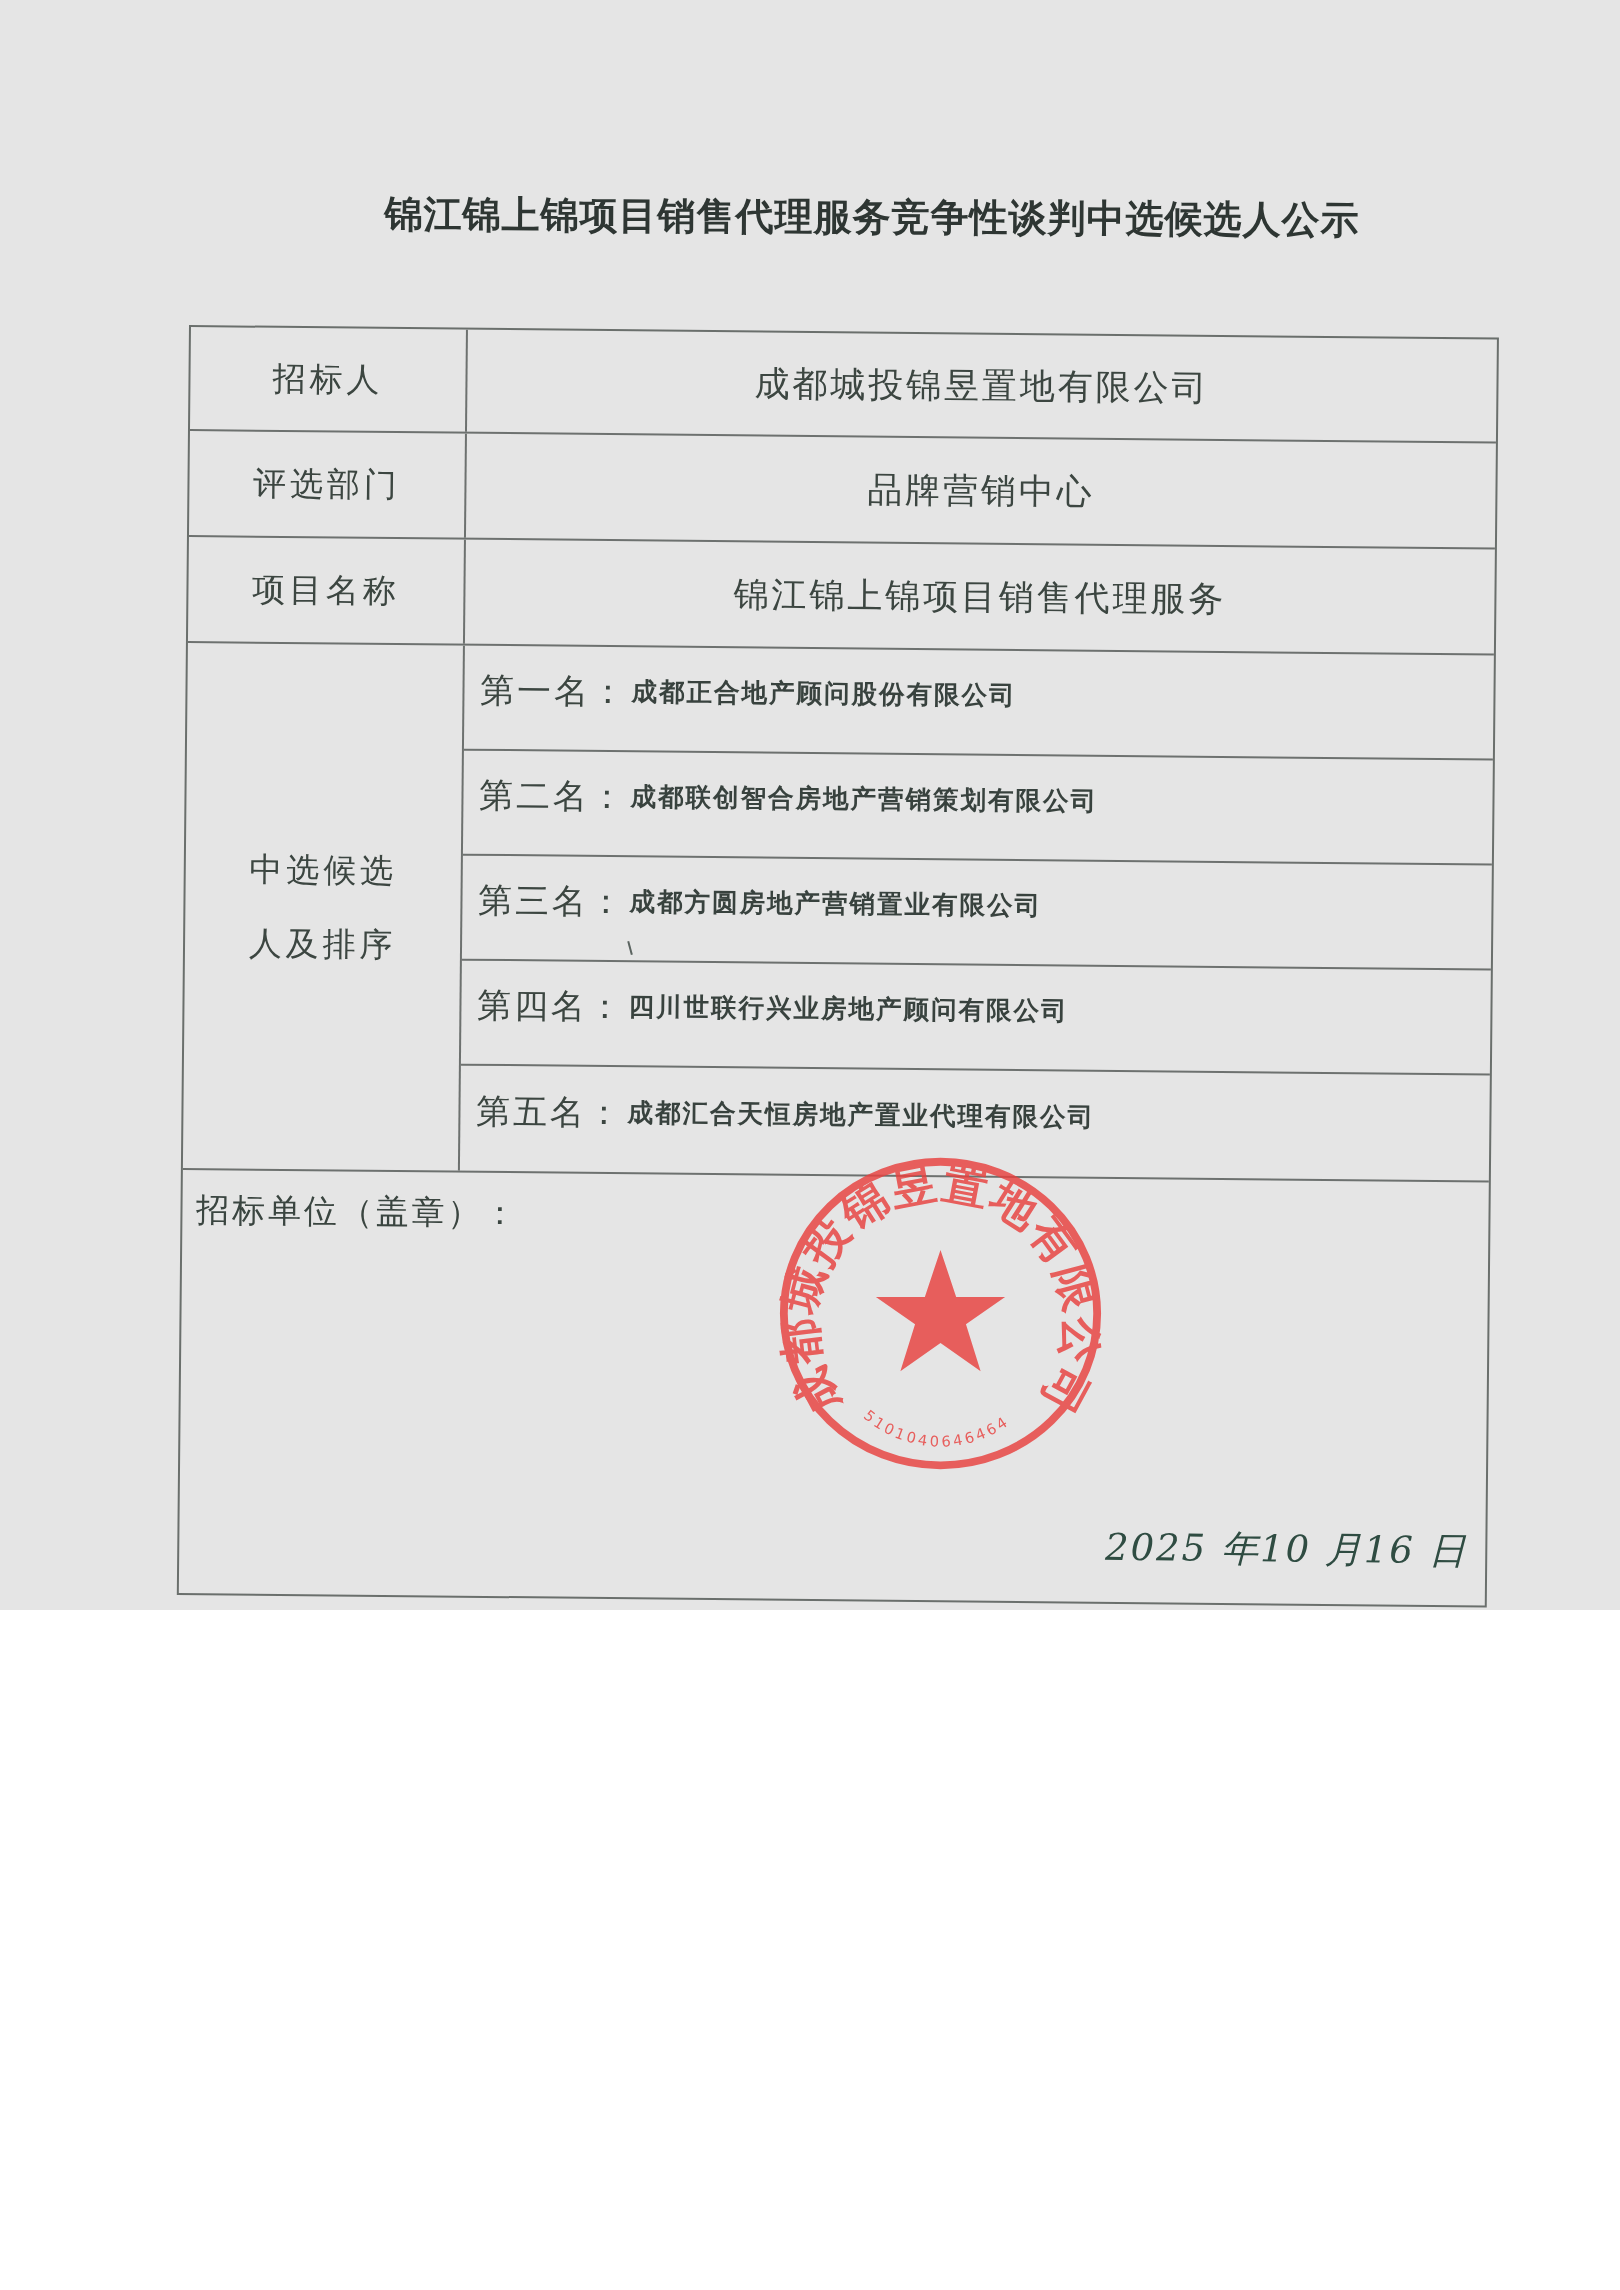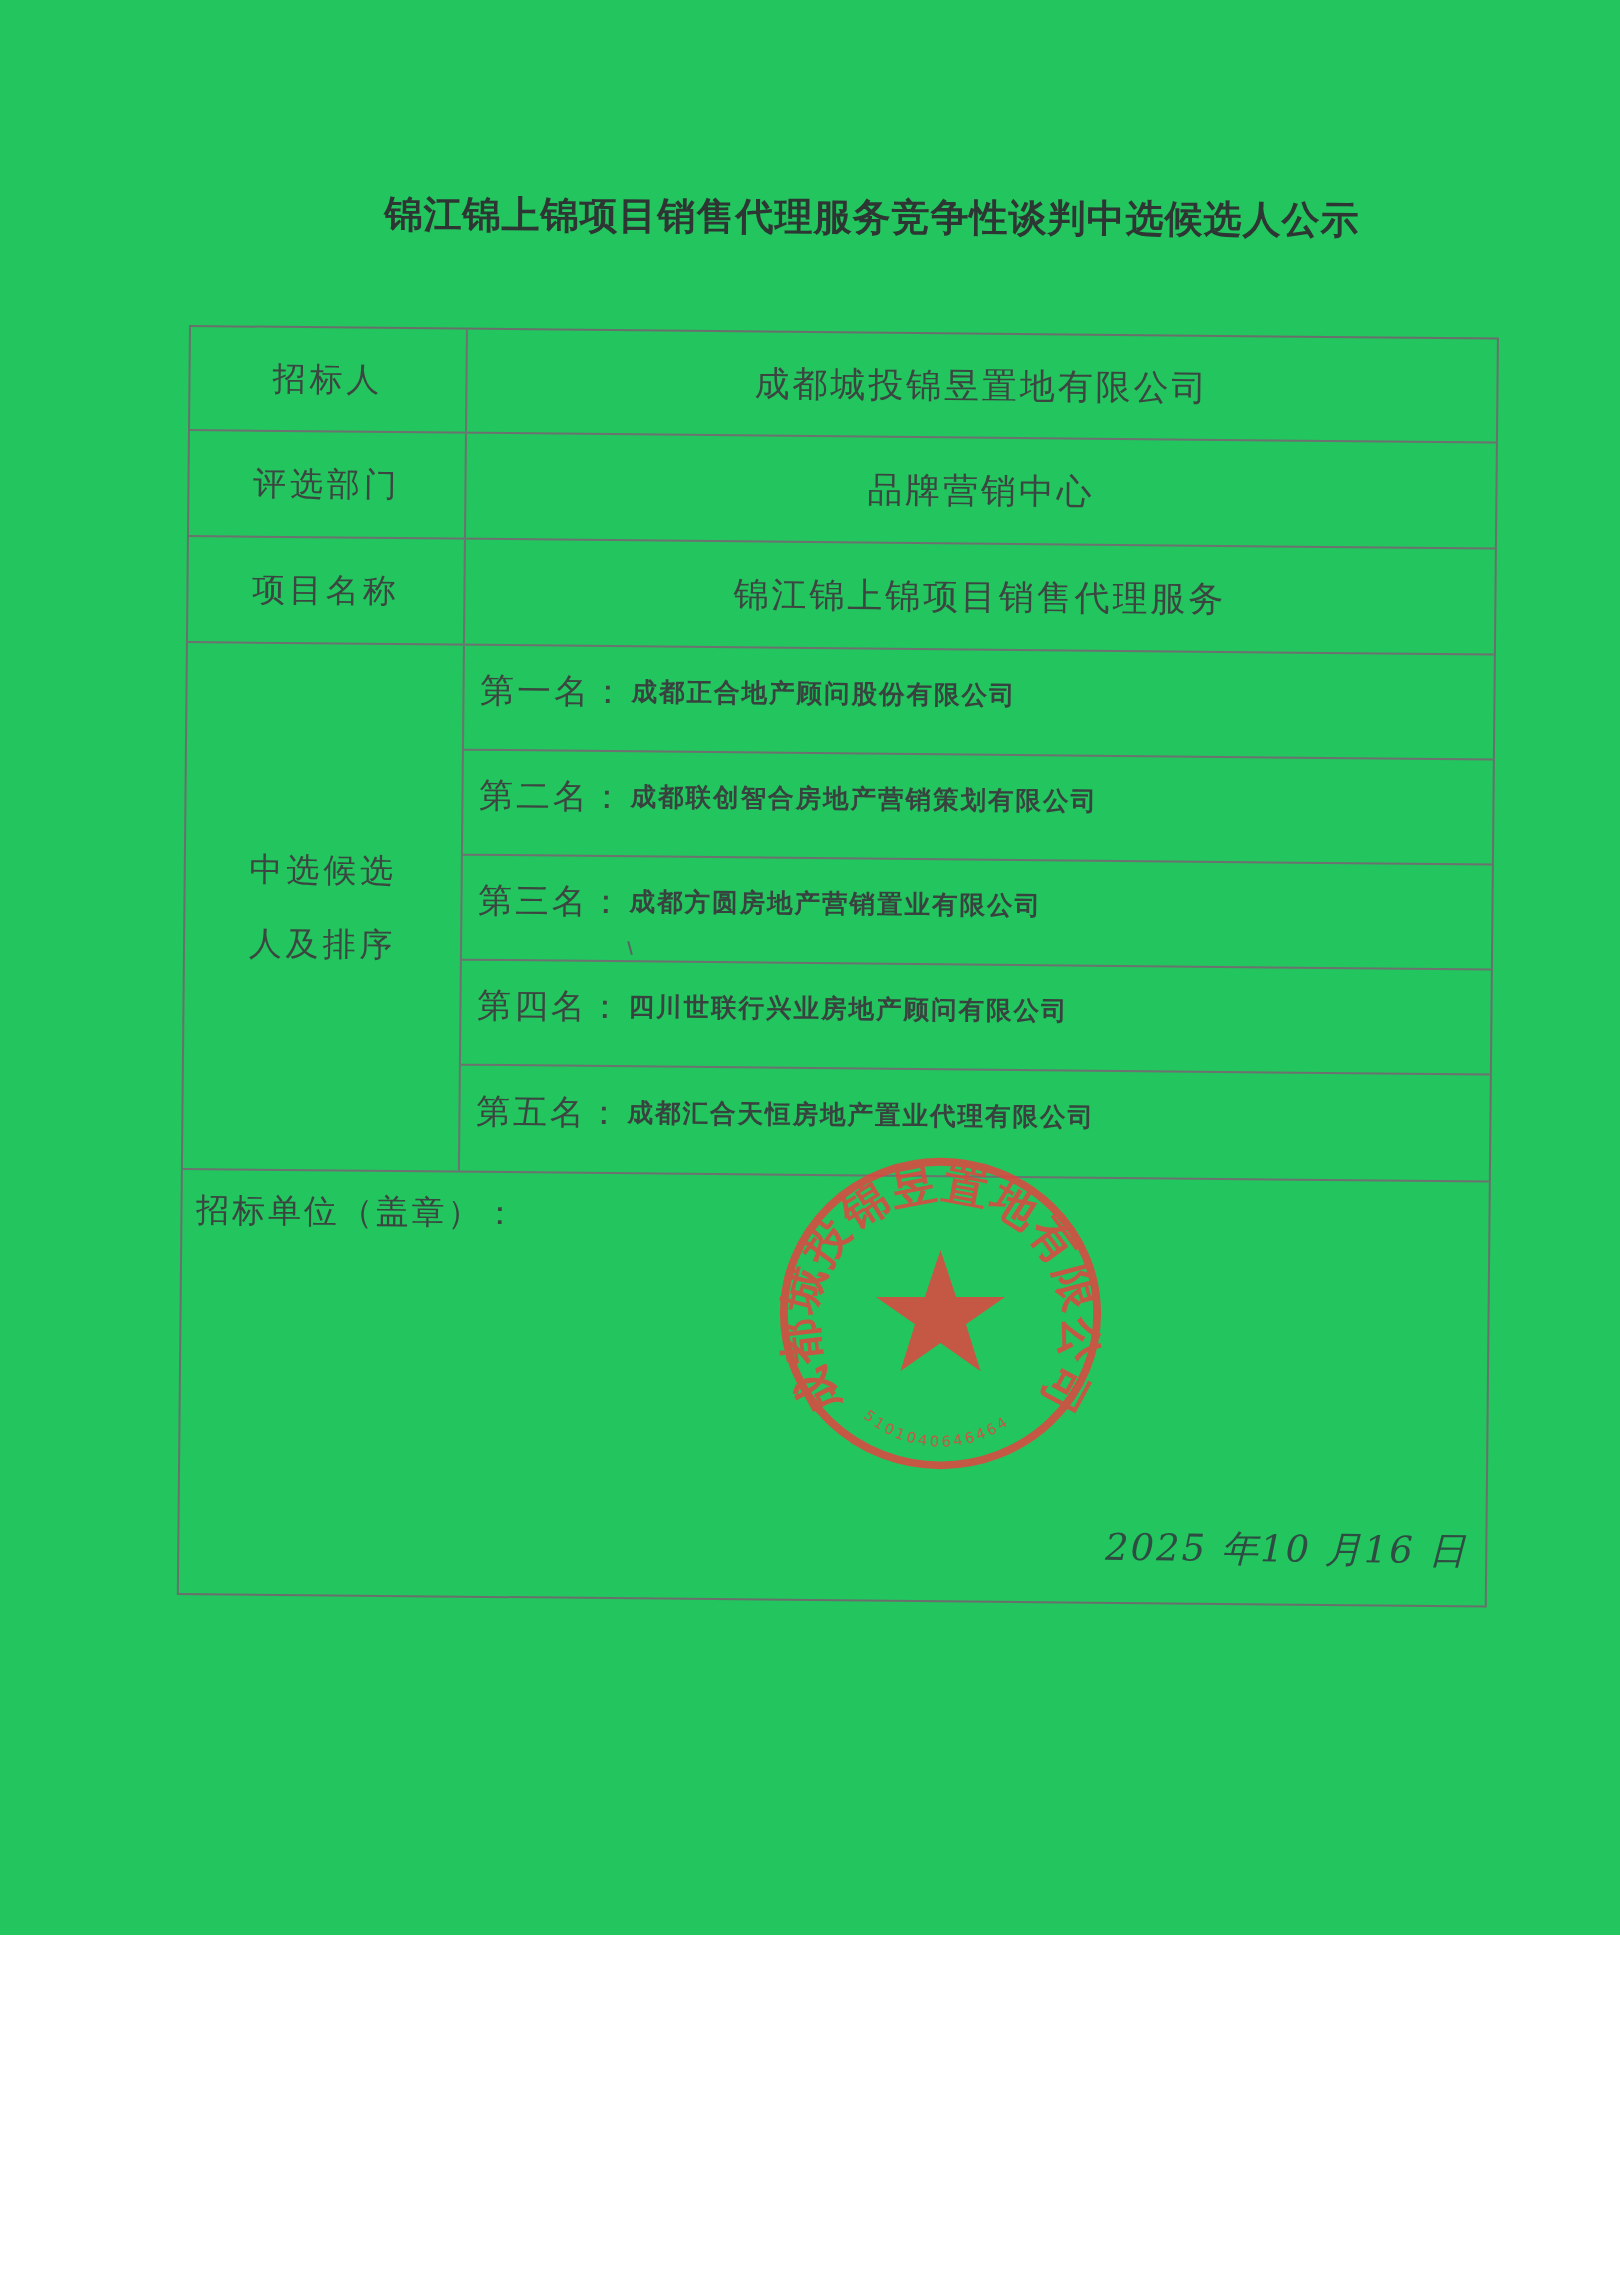--- a/index.html
+++ b/index.html
@@ -11,22 +11,22 @@
       width: 1620px;
       height: 2291px;
       position: relative;
       overflow: hidden;
       font-family: "DejaVu Serif", "Liberation Serif", serif;
       color: #3a4540;
     }
     .page {
       position: absolute;
       left: 0; top: 0;
-      width: 1620px; height: 1935px;
-      background: #22c55e;
+      width: 1620px; height: 1610px;
+      background: #e5e5e5;
     }
     .doc-title {
       position: absolute;
       left: 333px;
       top: 192px;
       width: 1078px;
       text-align: center;
       font-family: "DejaVu Sans", "Liberation Sans", sans-serif;
       font-weight: bold;
       font-size: 38px;

